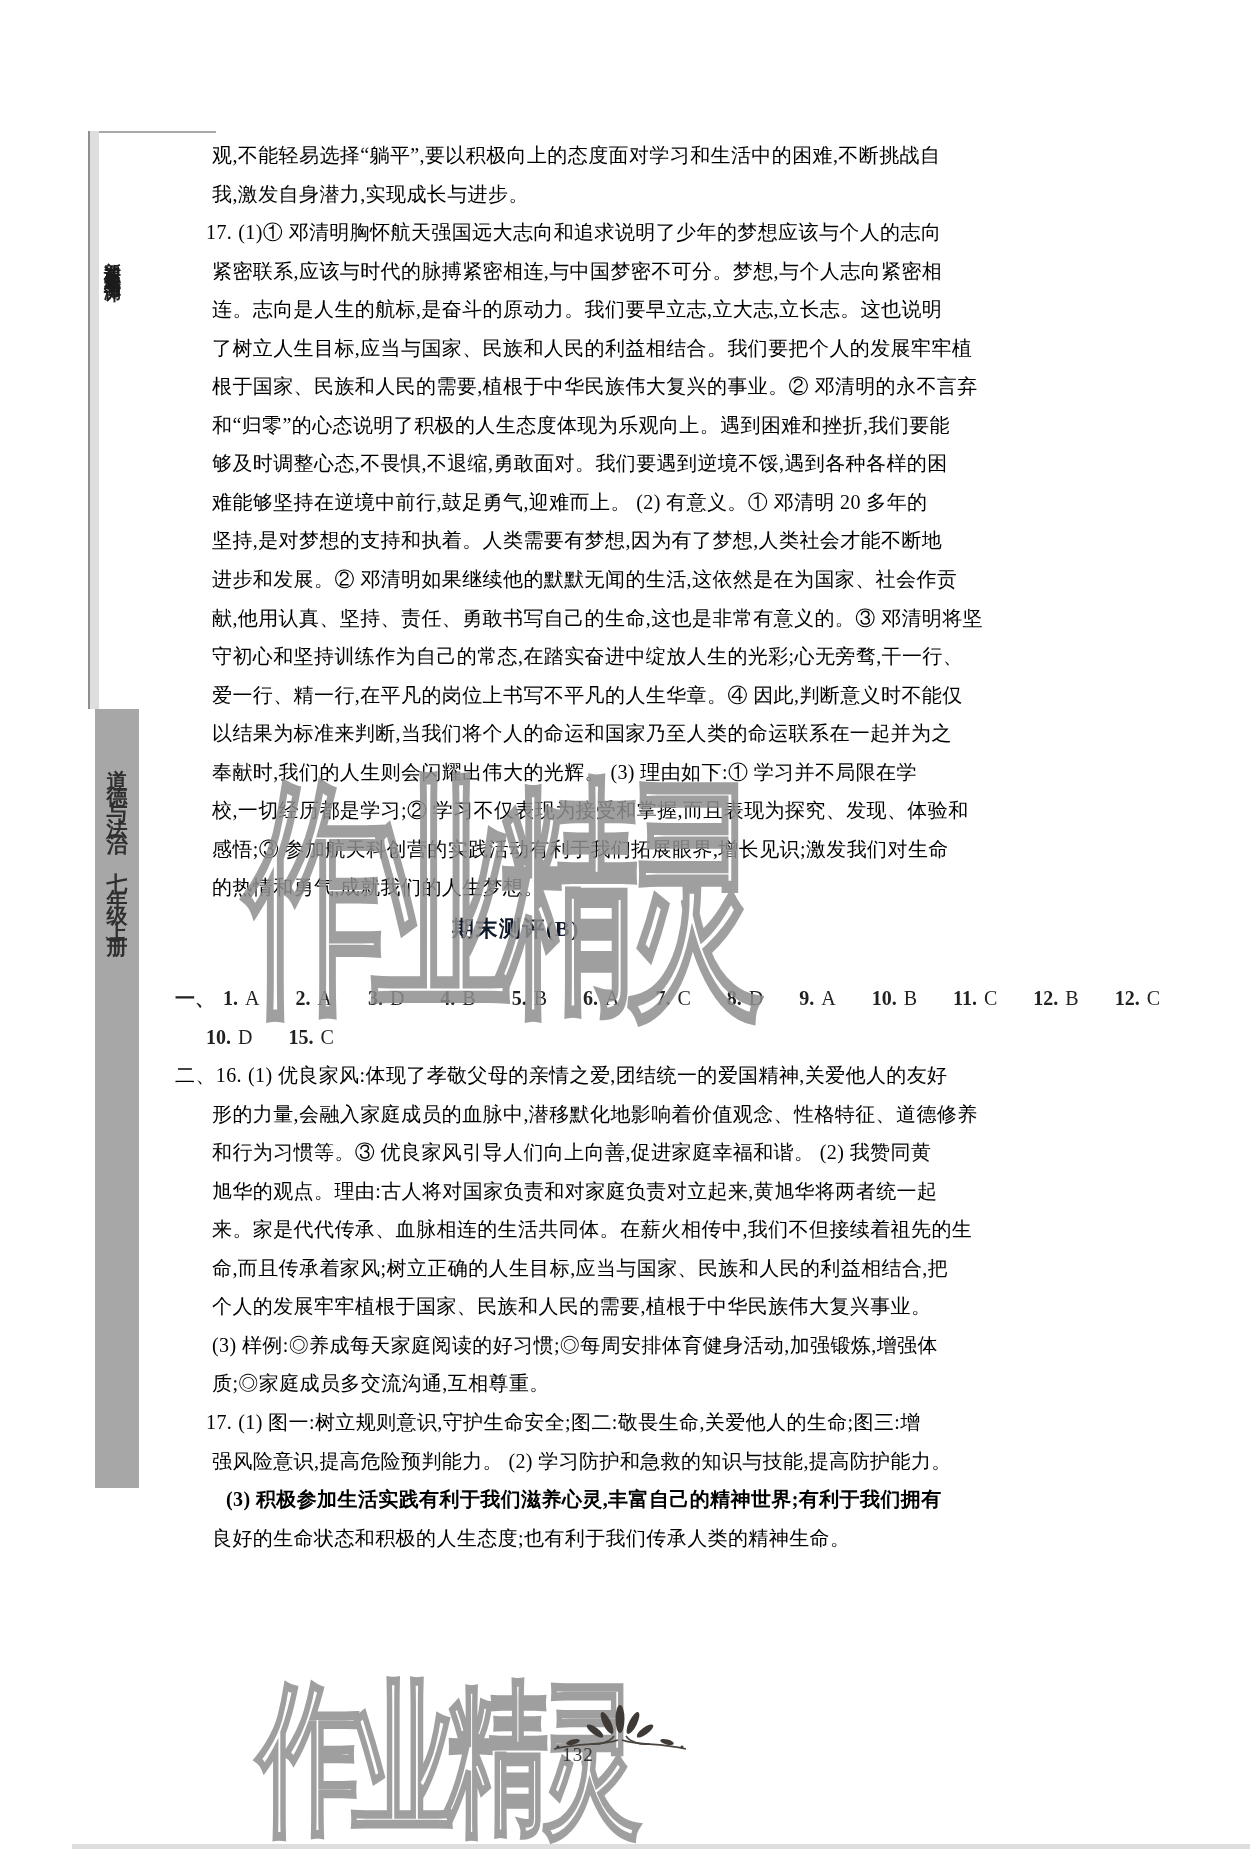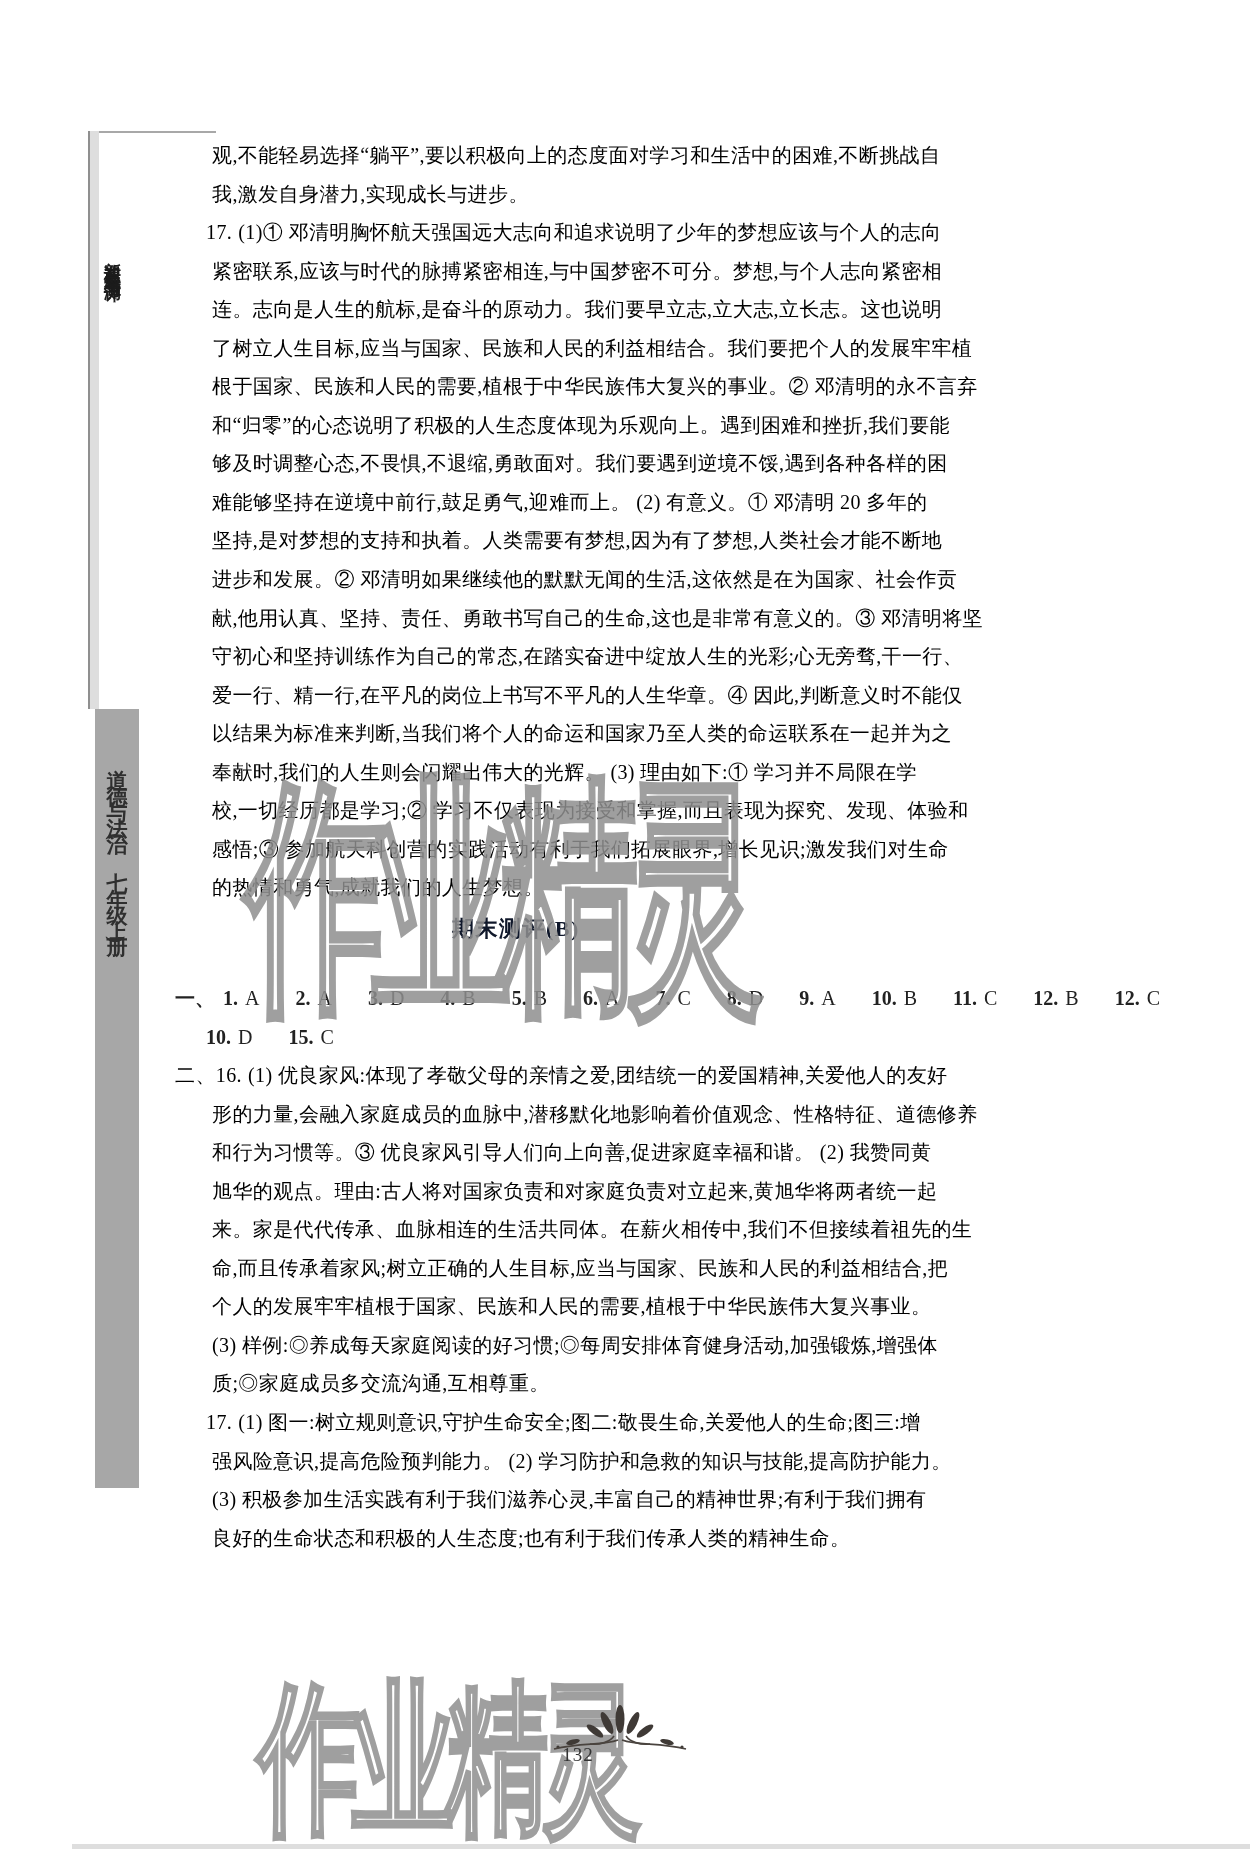--- a/index.html
+++ b/index.html
@@ -20,21 +20,21 @@
     writing-mode:vertical-rl;font-size:21px;font-weight:bold;letter-spacing:16px;
     color:#2f2f2f;white-space:nowrap;
   }
   
   .col{position:absolute;left:206px;width:745px;z-index:1;}
   .colA{top:136px;}
   .colB{top:979px;}
   .line{height:38.55px;line-height:38.55px;font-size:20px;white-space:nowrap;letter-spacing:0.4px;color:#000000;}
   .line .m{font-weight:normal;margin-right:6px;}
   .outdent{margin-left:-31px;}
-  .indent1{}
+  .indent1{margin-left:14px;font-weight:bold;}
   .heading{
     position:absolute;left:452px;top:914px;z-index:1;
     font-family:Liberation Serif, serif;font-weight:bold;font-size:22px;
     letter-spacing:1.5px;color:#0f172a;
   }
   .ansline{height:38.55px;line-height:38.55px;font-size:20px;white-space:nowrap;display:flex;align-items:baseline;}
   .ansline .sec{font-weight:bold;margin-right:8px;}
   .pairs{display:inline-flex;gap:36px;}
   .pair .n{font-weight:bold;}
   .pair .v{margin-left:7px;}

